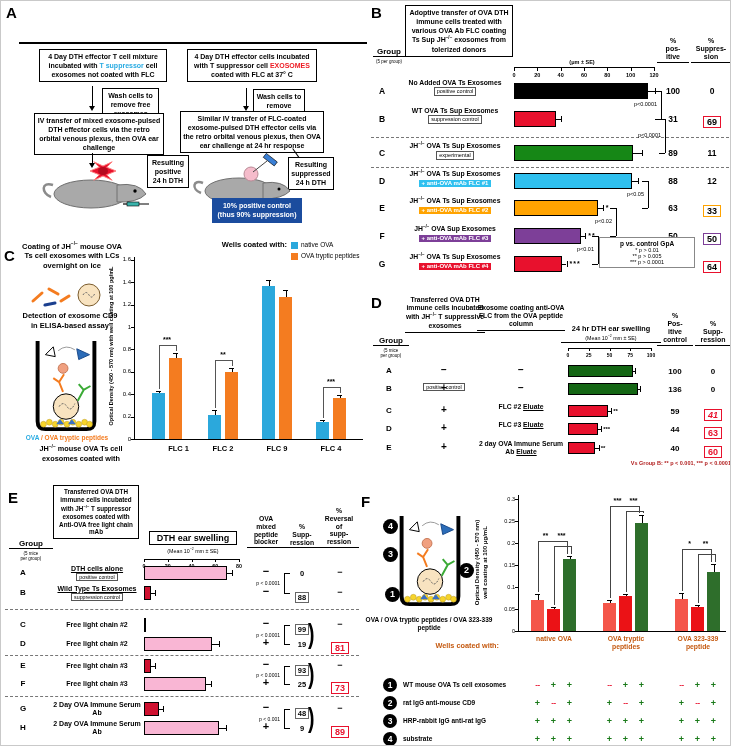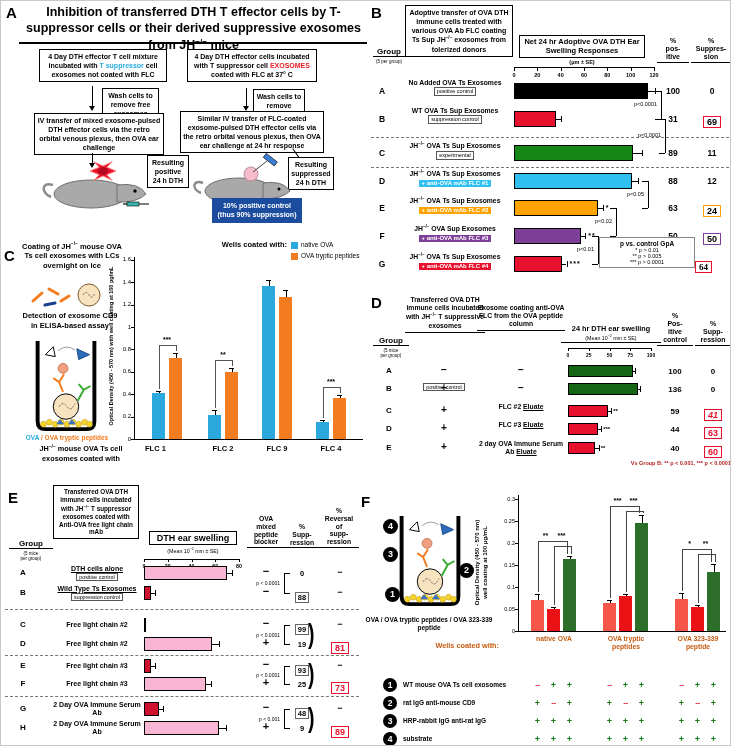--- a/index.html
+++ b/index.html
@@ -16,21 +16,20 @@
 sup{font-size:0.65em}
 svg.icon{position:absolute;overflow:visible}
 </style>
 </head>
 <body>
 
 <div id="fig">
 
   <section id="panelA" style="left:0;top:0;width:368px;height:238px">
     <div class="plabel" style="left:5px;top:3px">A</div>
-    <div class="abs" style="left:20px;top:3px;width:345px;font-size:12.5px;font-weight:bold;text-align:center;line-height:1.3"><span>Inhibition of transferred DTH T effector cells by T-suppressor cells or their derived suppressive exosomes from JH</span><sup>−/−</sup><span> mice</span></div>
     <div class="abs" style="left:18px;top:41px;width:348px;border-top:2px solid #000"></div>
 
     <div class="fbox" style="left:38px;top:48px;width:128px"><span>4 Day DTH effector T cell mixture incubated with </span><span style="color: rgb(41, 171, 226);">T suppressor</span><span> cell exosomes not coated with FLC</span></div>
     <div class="fbox" style="left:186px;top:48px;width:130px"><span>4 Day DTH effector cells incubated with T suppressor cell </span><span style="color: rgb(237, 28, 36);">EXOSOMES</span><span> coated with FLC at 37° C</span></div>
 
     <div class="arr" style="left:88px;top:85px">
         <div class="ln" style="height:20px"></div>
         <div class="hd"></div>
       </div>
     <div class="arr" style="left:242px;top:87px">
@@ -79,21 +78,20 @@
 
     <div class="abs" style="left:211px;top:197px;width:90px;background:#1b4c9e;color:#fff;font-size:7px;font-weight:bold;text-align:center;line-height:1.35;padding:3px 2px">10% positive control (thus 90% suppression)</div>
   </section>
 
   <section id="panelB" style="left:368px;top:0;width:363px;height:300px">
     <div class="plabel" style="left:2px;top:3px">B</div>
     <div class="fbox" style="left:36px;top:4px;width:108px">Adoptive transfer of OVA DTH immune cells treated with various OVA Ab FLC coating Ts Sup JH<sup>−/−</sup> exosomes from tolerized donors</div>
     <div id="b-chart" style="position: absolute; left: 0px; top: 0px; width: 363px; height: 300px;">
         <div style="position: absolute; left: 4px; top: 46px; width: 32px; text-align: center; font-size: 8px; font-weight: bold; border-bottom: 1px solid rgb(0, 0, 0);">Group</div>
         <div style="position: absolute; left: 0px; top: 58px; width: 40px; text-align: center; font-size: 4.5px;">(5 per group)</div>
-        <div style="position: absolute; left: 150px; top: 34px; width: 126px; border: 1px solid rgb(0, 0, 0); padding: 1px; font-size: 7.5px; font-weight: bold; text-align: center; line-height: 1.25;">Net 24 hr Adoptive OVA DTH Ear Swelling Responses</div>
         <div style="position: absolute; left: 150px; top: 58px; width: 126px; text-align: center; font-size: 5.5px; font-weight: bold;">(μm ± SE)</div>
         <div style="position: absolute; left: 145px; top: 66px; width: 140px; height: 1px; background: rgb(0, 0, 0);"></div>
         <div style="position: absolute; left: 145px; top: 66px; width: 1px; height: 4px; background: rgb(0, 0, 0);"></div>
         <div style="position: absolute; left: 137px; top: 71px; width: 16px; text-align: center; font-size: 5.5px; font-weight: bold;">0</div>
         <div style="position: absolute; left: 168.333px; top: 66px; width: 1px; height: 4px; background: rgb(0, 0, 0);"></div>
         <div style="position: absolute; left: 160.333px; top: 71px; width: 16px; text-align: center; font-size: 5.5px; font-weight: bold;">20</div>
         <div style="position: absolute; left: 191.667px; top: 66px; width: 1px; height: 4px; background: rgb(0, 0, 0);"></div>
         <div style="position: absolute; left: 183.667px; top: 71px; width: 16px; text-align: center; font-size: 5.5px; font-weight: bold;">40</div>
         <div style="position: absolute; left: 215px; top: 66px; width: 1px; height: 4px; background: rgb(0, 0, 0);"></div>
         <div style="position: absolute; left: 207px; top: 71px; width: 16px; text-align: center; font-size: 5.5px; font-weight: bold;">60</div>
@@ -133,37 +131,37 @@
         <div style="position: absolute; left: 268.667px; top: 177px; width: 1px; height: 6px; background: rgb(0, 0, 0);"></div>
         <div style="position: absolute; left: 288px; top: 175px; width: 32px; text-align: center; font-size: 8.5px; font-weight: bold;">88</div>
         <div style="position: absolute; left: 326px; top: 175px; width: 34px; text-align: center; font-size: 8.5px; font-weight: bold;">12</div>
         <div style="position: absolute; left: 6px; top: 202px; width: 14px; text-align: center; font-size: 8.5px; font-weight: bold;">E</div>
         <div style="position: absolute; left: 30px; top: 195px; width: 112px; text-align: center; font-size: 6.8px; font-weight: bold; line-height: 1.25;">JH<sup>−/−</sup> OVA Ts Sup Exosomes<br><span style="display: inline-block; background: rgb(255, 163, 0); color: rgb(255, 255, 255); font-size: 6px; font-weight: bold; padding: 0px 3px;">+ anti-OVA mAb FLC #2</span></div>
         <div style="position: absolute; left: 145px; top: 199px; width: 84px; height: 16px; background: rgb(255, 163, 0); border: 1px solid rgb(0, 0, 0);"></div>
         <div style="position: absolute; left: 229px; top: 207px; width: 4.66667px; height: 1px; background: rgb(0, 0, 0);"></div>
         <div style="position: absolute; left: 233.667px; top: 204px; width: 1px; height: 6px; background: rgb(0, 0, 0);"></div>
         <div style="position: absolute; left: 236.667px; top: 203px; font-size: 7px; font-weight: bold; letter-spacing: 1px;">*</div>
         <div style="position: absolute; left: 288px; top: 202px; width: 32px; text-align: center; font-size: 8.5px; font-weight: bold;">63</div>
-        <div style="position: absolute; left: 326px; top: 199px; width: 34px; text-align: center;"><span style="display:inline-block;border:1.5px solid #ffa300;padding:0 3px;font-size:9px;font-weight:bold">24</span></div>
+        <div style="position: absolute; left: 326px; top: 199px; width: 34px; text-align: center;"><span style="display:inline-block;border:1.5px solid #ffa300;padding:0 3px;font-size:9px;font-weight:bold">33</span></div>
         <div style="position: absolute; left: 6px; top: 230px; width: 14px; text-align: center; font-size: 8.5px; font-weight: bold;">F</div>
         <div style="position: absolute; left: 30px; top: 223px; width: 112px; text-align: center; font-size: 6.8px; font-weight: bold; line-height: 1.25;">JH<sup>−/−</sup> OVA Sup Exosomes<br><span style="display: inline-block; background: rgb(125, 63, 152); color: rgb(255, 255, 255); font-size: 6px; font-weight: bold; padding: 0px 3px;">+ anti-OVA mAb FLC #3</span></div>
         <div style="position: absolute; left: 145px; top: 227px; width: 66.5px; height: 16px; background: rgb(125, 63, 152); border: 1px solid rgb(0, 0, 0);"></div>
         <div style="position: absolute; left: 211.5px; top: 235px; width: 4.66667px; height: 1px; background: rgb(0, 0, 0);"></div>
         <div style="position: absolute; left: 216.167px; top: 232px; width: 1px; height: 6px; background: rgb(0, 0, 0);"></div>
         <div style="position: absolute; left: 219.167px; top: 231px; font-size: 7px; font-weight: bold; letter-spacing: 1px;">**</div>
         <div style="position: absolute; left: 288px; top: 230px; width: 32px; text-align: center; font-size: 8.5px; font-weight: bold;">50</div>
         <div style="position: absolute; left: 326px; top: 227px; width: 34px; text-align: center;"><span style="display:inline-block;border:1.5px solid #7d3f98;padding:0 3px;font-size:9px;font-weight:bold">50</span></div>
         <div style="position: absolute; left: 6px; top: 258px; width: 14px; text-align: center; font-size: 8.5px; font-weight: bold;">G</div>
         <div style="position: absolute; left: 30px; top: 251px; width: 112px; text-align: center; font-size: 6.8px; font-weight: bold; line-height: 1.25;">JH<sup>−/−</sup> OVA Ts Sup Exosomes<br><span style="display: inline-block; background: rgb(232, 17, 45); color: rgb(255, 255, 255); font-size: 6px; font-weight: bold; padding: 0px 3px;">+ anti-OVA mAb FLC #4</span></div>
         <div style="position: absolute; left: 145px; top: 255px; width: 47.8333px; height: 16px; background: rgb(232, 17, 45); border: 1px solid rgb(0, 0, 0);"></div>
         <div style="position: absolute; left: 192.833px; top: 263px; width: 4.66667px; height: 1px; background: rgb(0, 0, 0);"></div>
         <div style="position: absolute; left: 197.5px; top: 260px; width: 1px; height: 6px; background: rgb(0, 0, 0);"></div>
         <div style="position: absolute; left: 200.5px; top: 259px; font-size: 7px; font-weight: bold; letter-spacing: 1px;">***</div>
         <div style="position: absolute; left: 288px; top: 258px; width: 32px; text-align: center; font-size: 8.5px; font-weight: bold;">36</div>
-        <div style="position: absolute; left: 326px; top: 255px; width: 34px; text-align: left; font-family: Liberation Serif, serif;"><span style="display:inline-block;border:1.5px solid #e8112d;padding:0 3px;font-size:9px;font-weight:bold">64</span></div>
+        <div style="position: absolute; left: 326px; top: 255px; width: 34px; text-align: center;"><span style="display:inline-block;border:1.5px solid #e8112d;padding:0 3px;font-size:9px;font-weight:bold">64</span></div>
         <div style="position: absolute; left: 2px; top: 136px; width: 358px; border-top: 1px dashed rgb(119, 119, 119);"></div>
         <div style="position: absolute; left: 2px; top: 166px; width: 358px; border-top: 1px dashed rgb(119, 119, 119);"></div>
         <div style="position: absolute; left: 292px; top: 90px; width: 1px; height: 28px; background: rgb(0, 0, 0);"></div>
         <div style="position: absolute; left: 286px; top: 90px; width: 6px; height: 1px; background: rgb(0, 0, 0);"></div>
         <div style="position: absolute; left: 286px; top: 118px; width: 6px; height: 1px; background: rgb(0, 0, 0);"></div>
         <div style="position: absolute; left: 246px; top: 100px; width: 42px; text-align: right; font-size: 5.5px;">p&lt;0.0001</div>
         <div style="position: absolute; left: 296px; top: 118px; width: 1px; height: 34px; background: rgb(0, 0, 0);"></div>
         <div style="position: absolute; left: 290px; top: 118px; width: 6px; height: 1px; background: rgb(0, 0, 0);"></div>
         <div style="position: absolute; left: 290px; top: 152px; width: 6px; height: 1px; background: rgb(0, 0, 0);"></div>
         <div style="position: absolute; left: 250px; top: 131px; width: 42px; text-align: right; font-size: 5.5px;">p&lt;0.0001</div>
@@ -257,21 +255,21 @@
         <div style="position: absolute; left: 114px; top: 39.7px; width: 16px; text-align: right; font-size: 6px;">1.4</div>
         <div style="position: absolute; left: 130px; top: 20.8px; width: 3px; height: 1px; background: rgb(0, 0, 0);"></div>
         <div style="position: absolute; left: 114px; top: 17.3px; width: 16px; text-align: right; font-size: 6px;">1.6</div>
         <div style="position: absolute; left: 15px; top: 104px; width: 190px; text-align: center; font-size: 5.5px; font-weight: bold; transform: rotate(-90deg);">Optical Density (450 - 570 nm) with well coating at 100 pg/mL</div>
         <div style="position: absolute; left: 151px; top: 154.08px; width: 13px; height: 45.92px; background: rgb(43, 168, 220);"></div>
         <div style="position: absolute; left: 157.5px; top: 151.84px; width: 1px; height: 2.24px; background: rgb(0, 0, 0);"></div>
         <div style="position: absolute; left: 155px; top: 151.84px; width: 5px; height: 1px; background: rgb(0, 0, 0);"></div>
         <div style="position: absolute; left: 168px; top: 119.36px; width: 13px; height: 80.64px; background: rgb(244, 124, 32);"></div>
         <div style="position: absolute; left: 174.5px; top: 113.76px; width: 1px; height: 5.6px; background: rgb(0, 0, 0);"></div>
         <div style="position: absolute; left: 172px; top: 113.76px; width: 5px; height: 1px; background: rgb(0, 0, 0);"></div>
-        <div style="position: absolute; left: 144px; top: 205px; width: 44px; text-align: left; font-size: 7.5px; font-weight: bold;">FLC 1</div>
+        <div style="position: absolute; left: 144px; top: 205px; width: 44px; text-align: right; font-size: 7.5px; font-weight: bold;">FLC 1</div>
         <div style="position: absolute; left: 157.5px; top: 105.76px; width: 1px; height: 44.08px; background: rgb(85, 85, 85);"></div>
         <div style="position: absolute; left: 174.5px; top: 105.76px; width: 1px; height: 6px; background: rgb(85, 85, 85);"></div>
         <div style="position: absolute; left: 157.5px; top: 105.76px; width: 17px; height: 1px; background: rgb(85, 85, 85);"></div>
         <div style="position: absolute; left: 152px; top: 96.76px; width: 28px; text-align: center; font-size: 7px; font-weight: bold;">***</div>
         <div style="position: absolute; left: 207px; top: 176.48px; width: 13px; height: 23.52px; background: rgb(43, 168, 220);"></div>
         <div style="position: absolute; left: 213.5px; top: 170.88px; width: 1px; height: 5.6px; background: rgb(0, 0, 0);"></div>
         <div style="position: absolute; left: 211px; top: 170.88px; width: 5px; height: 1px; background: rgb(0, 0, 0);"></div>
         <div style="position: absolute; left: 224px; top: 132.8px; width: 13px; height: 67.2px; background: rgb(244, 124, 32);"></div>
         <div style="position: absolute; left: 230.5px; top: 129.44px; width: 1px; height: 3.36px; background: rgb(0, 0, 0);"></div>
         <div style="position: absolute; left: 228px; top: 129.44px; width: 5px; height: 1px; background: rgb(0, 0, 0);"></div>

